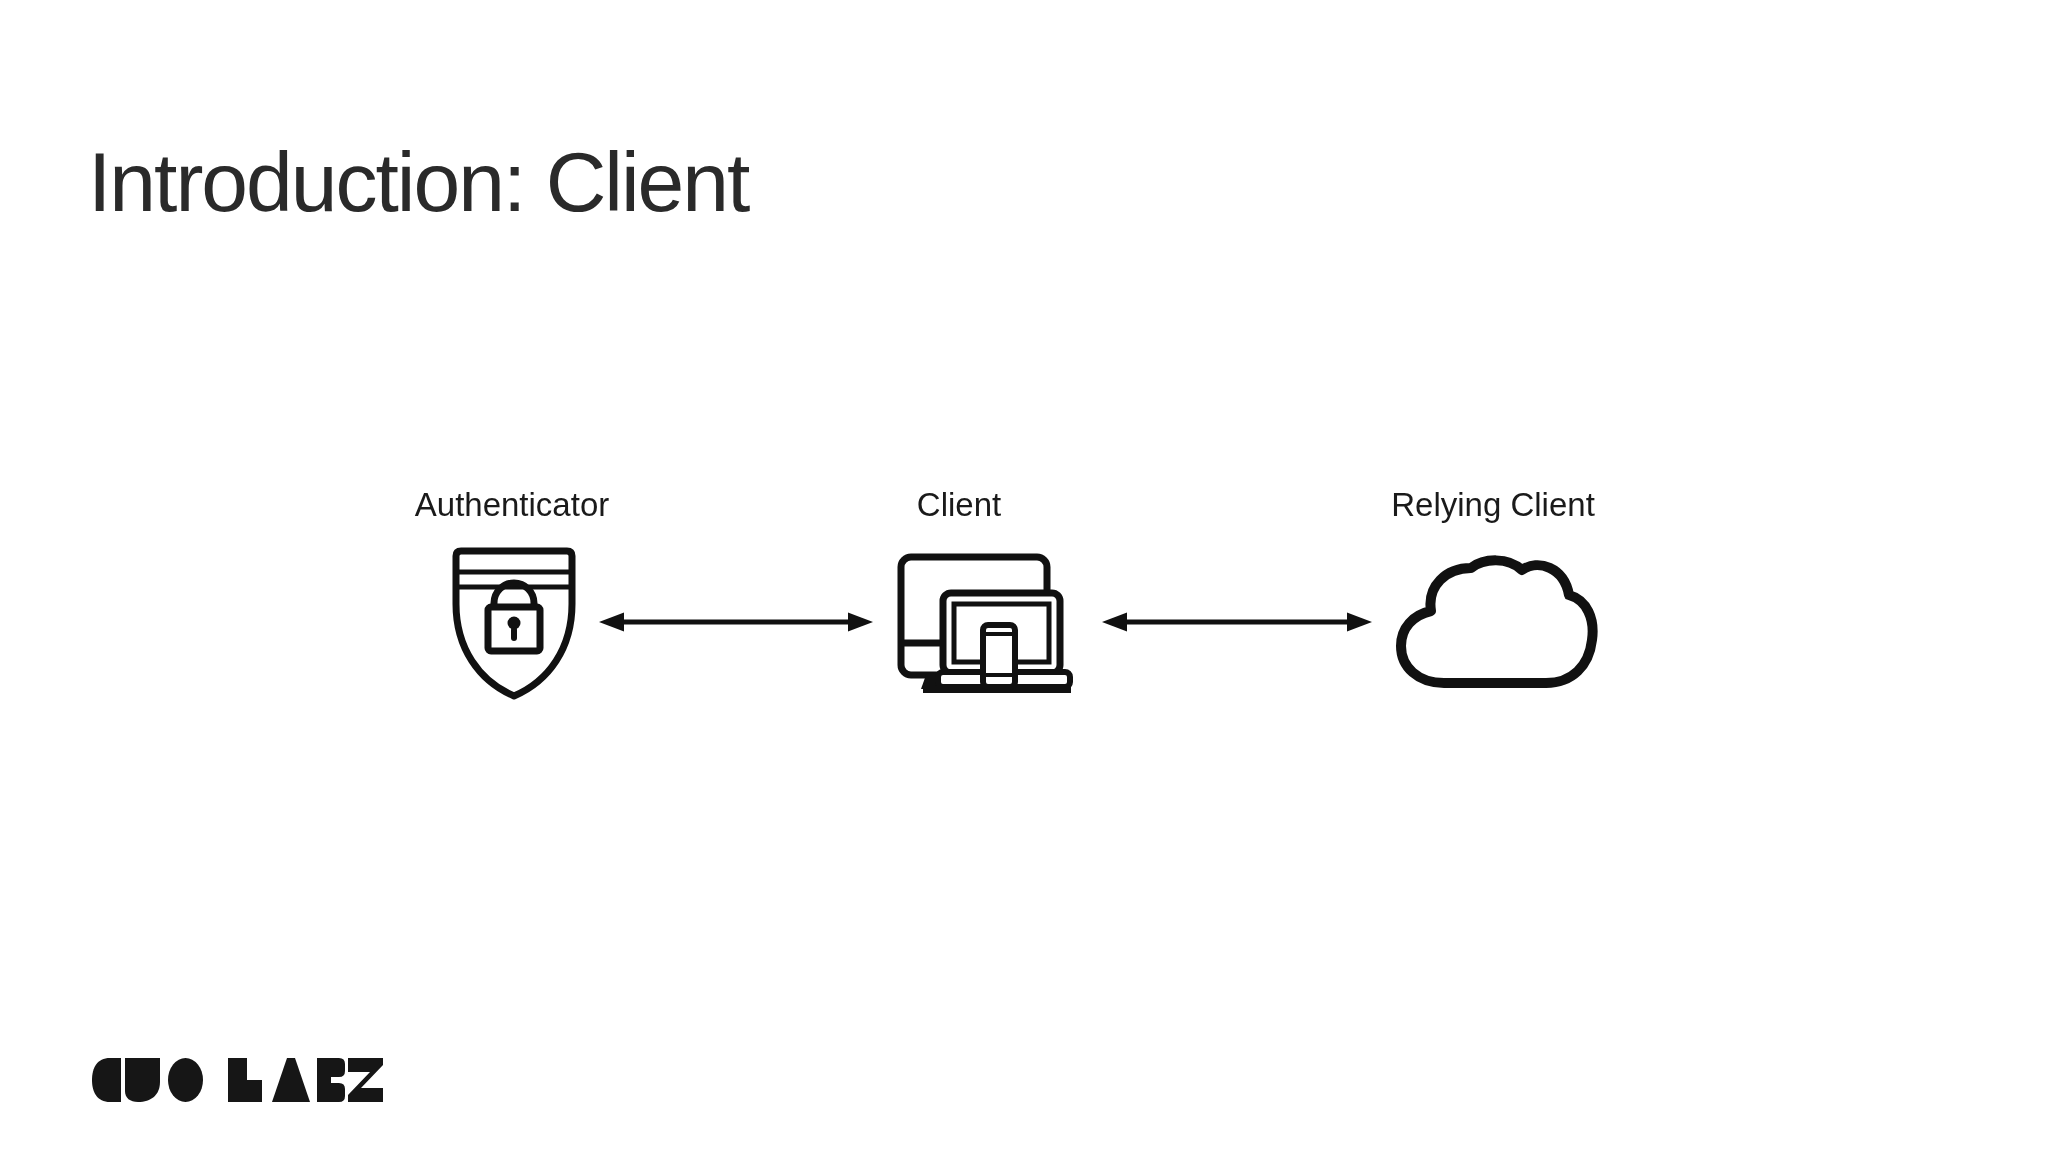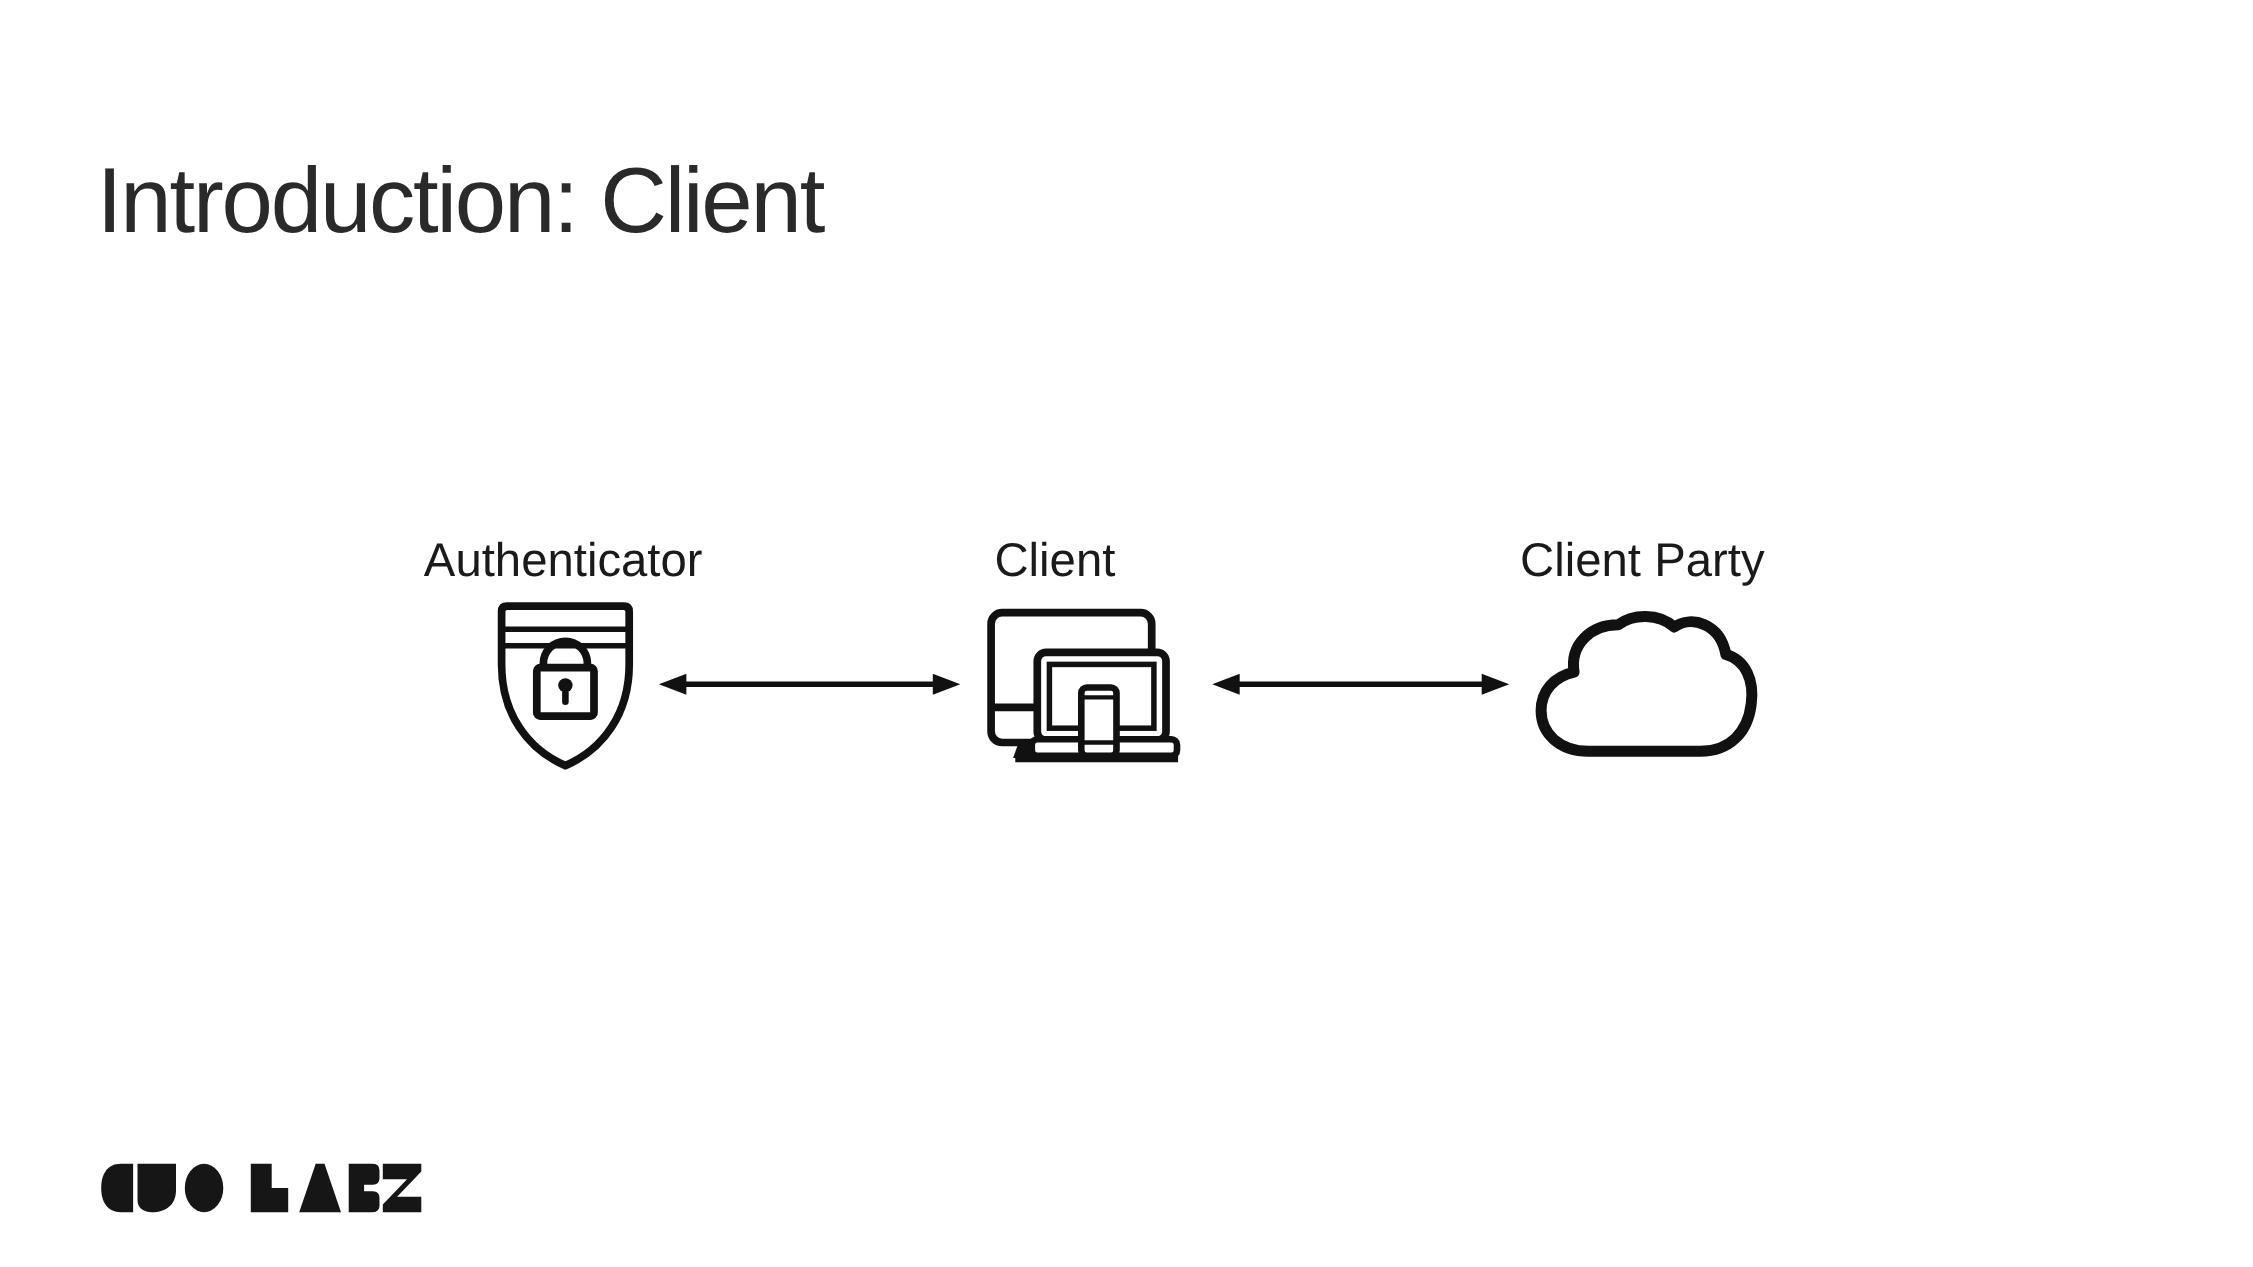--- a/index.html
+++ b/index.html
@@ -18,21 +18,21 @@
     font-weight:300;
     letter-spacing:-2px;
     color:#2a2a2a;
     white-space:nowrap;
   }
   .node-label{
     position:absolute;
     top:486px;
     width:300px;
     text-align:center;
-    font-size:43px;
+    font-size:33px;
     font-weight:400;
     color:#1a1a1a;
     white-space:nowrap;
   }
   .label-authenticator{left:362px;}
   .label-client{left:809px;}
   .label-relying-party{left:1343px;}
   .icon{position:absolute;}
   .icon-shield{left:452px;top:547px;}
   .icon-devices{left:897px;top:553px;}
@@ -45,21 +45,21 @@
 </style>
 </head>
 <body>
 
 <div class="slide">
 
   <h1 class="title">Introduction: Client</h1>
 
   <div class="node-label label-authenticator">Authenticator</div>
   <div class="node-label label-client">Client</div>
-  <div class="node-label label-relying-party">Client Party</div>
+  <div class="node-label label-relying-party">Relying Client</div>
 
   <span class="icon icon-shield">
     <svg width="124" height="153" viewBox="0 0 124 153">
       <path d="M9 4 H115 Q120 4 120 9 V57 C120 101 97 134 62 149 C27 134 4 101 4 57 V9 Q4 4 9 4 Z" fill="#ffffff" stroke="#111111" stroke-width="7" stroke-linejoin="round"></path>
       <line x1="5" y1="25" x2="119" y2="25" stroke="#111111" stroke-width="5"></line>
       <line x1="5" y1="40" x2="119" y2="40" stroke="#111111" stroke-width="5"></line>
       <path d="M42 61 V56 A20 20 0 0 1 82 56 V61" fill="none" stroke="#111111" stroke-width="7"></path>
       <rect x="36" y="60" width="52" height="44" rx="3" fill="#ffffff" stroke="#111111" stroke-width="7"></rect>
       <circle cx="62" cy="76" r="6.5" fill="#111111"></circle>
       <rect x="59" y="80" width="6" height="14" rx="3" fill="#111111"></rect>

